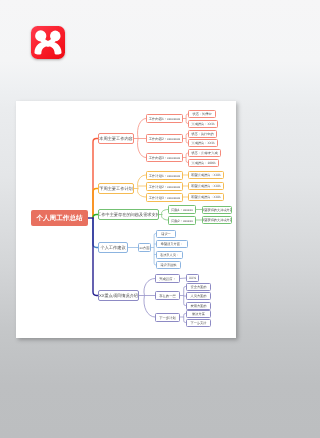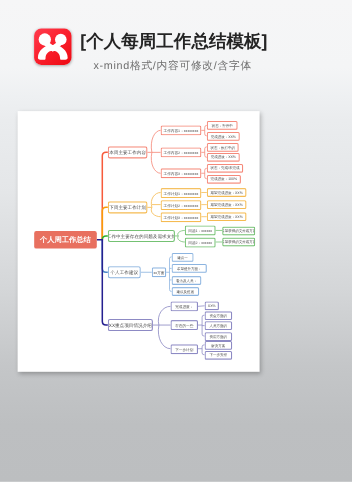--- a/index.html
+++ b/index.html
@@ -37,22 +37,20 @@
     <svg width="34" height="33" viewBox="0 0 100 100">
       <g fill="#ffffff">
         <path d="M9 80 C9 60 27 45 50 45 C73 45 91 60 91 80 C91 85 86 86 74 86 C71 86 70 85 70 82 C70 70 62 61 50 61 C38 61 30 70 30 82 C30 85 29 86 26 86 C14 86 9 85 9 80 Z"></path>
         <circle cx="28" cy="30" r="17"></circle>
         <circle cx="72" cy="30" r="16"></circle>
         <path d="M28 30 L50 46 L72 30 L72 48 L50 64 L28 48 Z"></path>
       </g>
     </svg>
   </div>
 
-  <div class="title">[个人每周工作总结模板]</div>
-  <div class="subtitle">x-mind格式/内容可修改/含字体</div>
 
   <div class="card">
     <div class="mmwrap">
       <svg class="mm" id="links" width="219" height="237">
           <path d="M77 117 L77 40.9 Q77 37.5 80.4 37.5 L82 37.5" stroke="#f75b3c" stroke-width="1.4" fill="none"></path>
           <path d="M77 117 L77 90.9 Q77 87.5 80.4 87.5 L82 87.5" stroke="#f99b08" stroke-width="1.4" fill="none"></path>
           <path d="M77 117 L77 116.9 Q77 113.5 80.4 113.5 L82 113.5" stroke="#2eb02c" stroke-width="1.4" fill="none"></path>
           <path d="M77 117 L77 143.1 Q77 146.5 80.4 146.5 L82 146.5" stroke="#4a86c8" stroke-width="1.4" fill="none"></path>
           <path d="M77 117 L77 191.1 Q77 194.5 80.4 194.5 L82 194.5" stroke="#252090" stroke-width="1.4" fill="none"></path>
           <path d="M72 117 L77.7 117" stroke="#252090" stroke-width="1.4" fill="none"></path>

